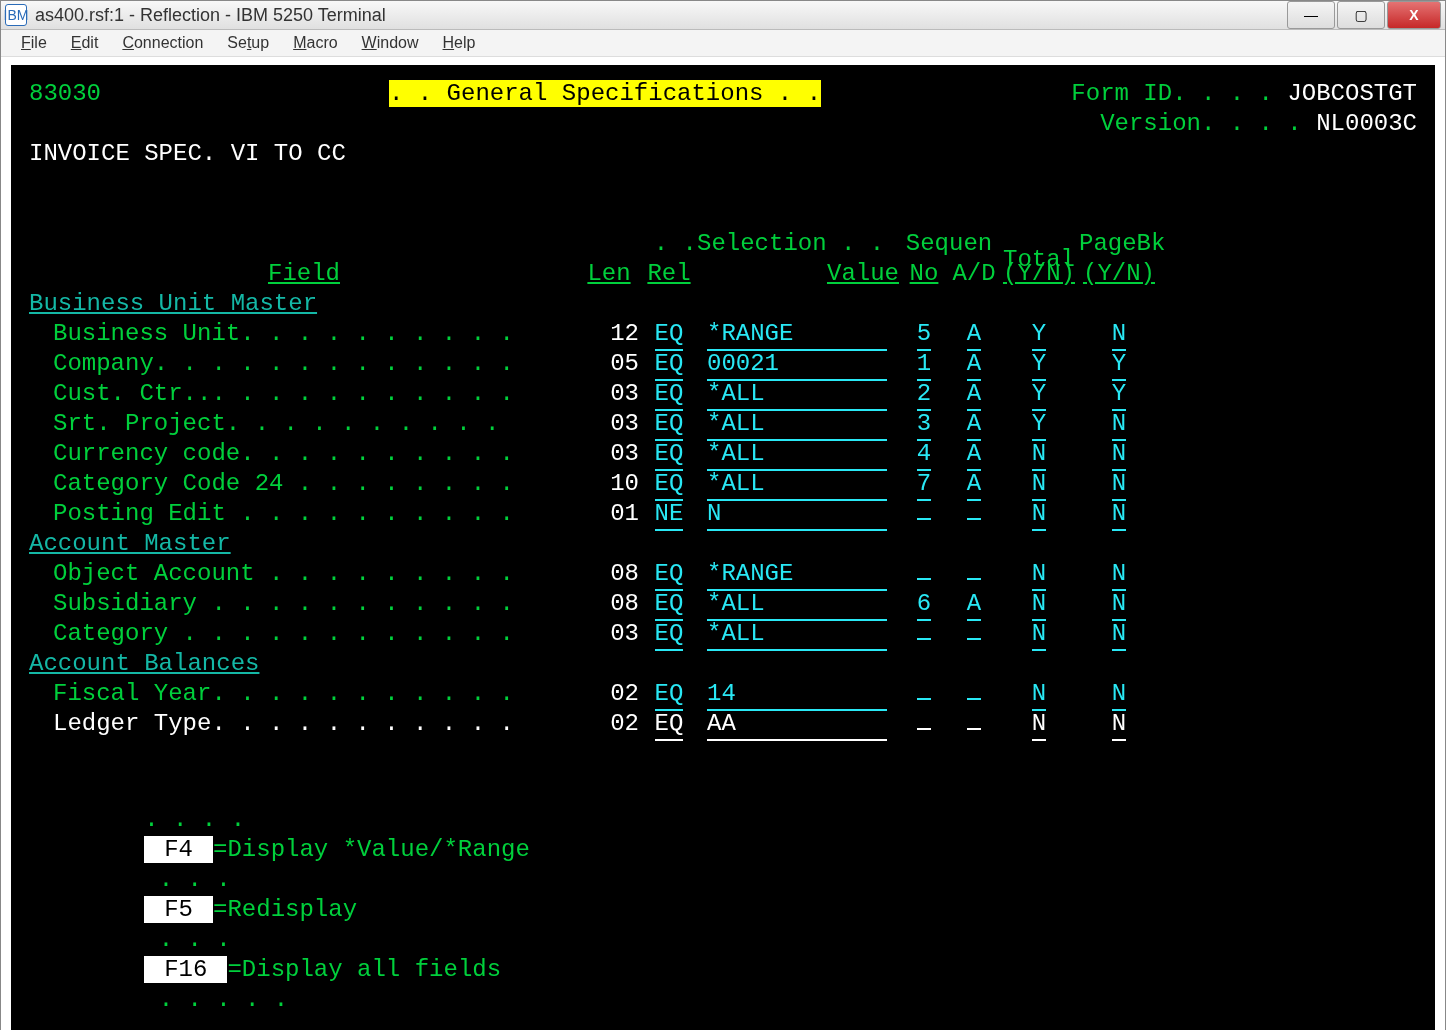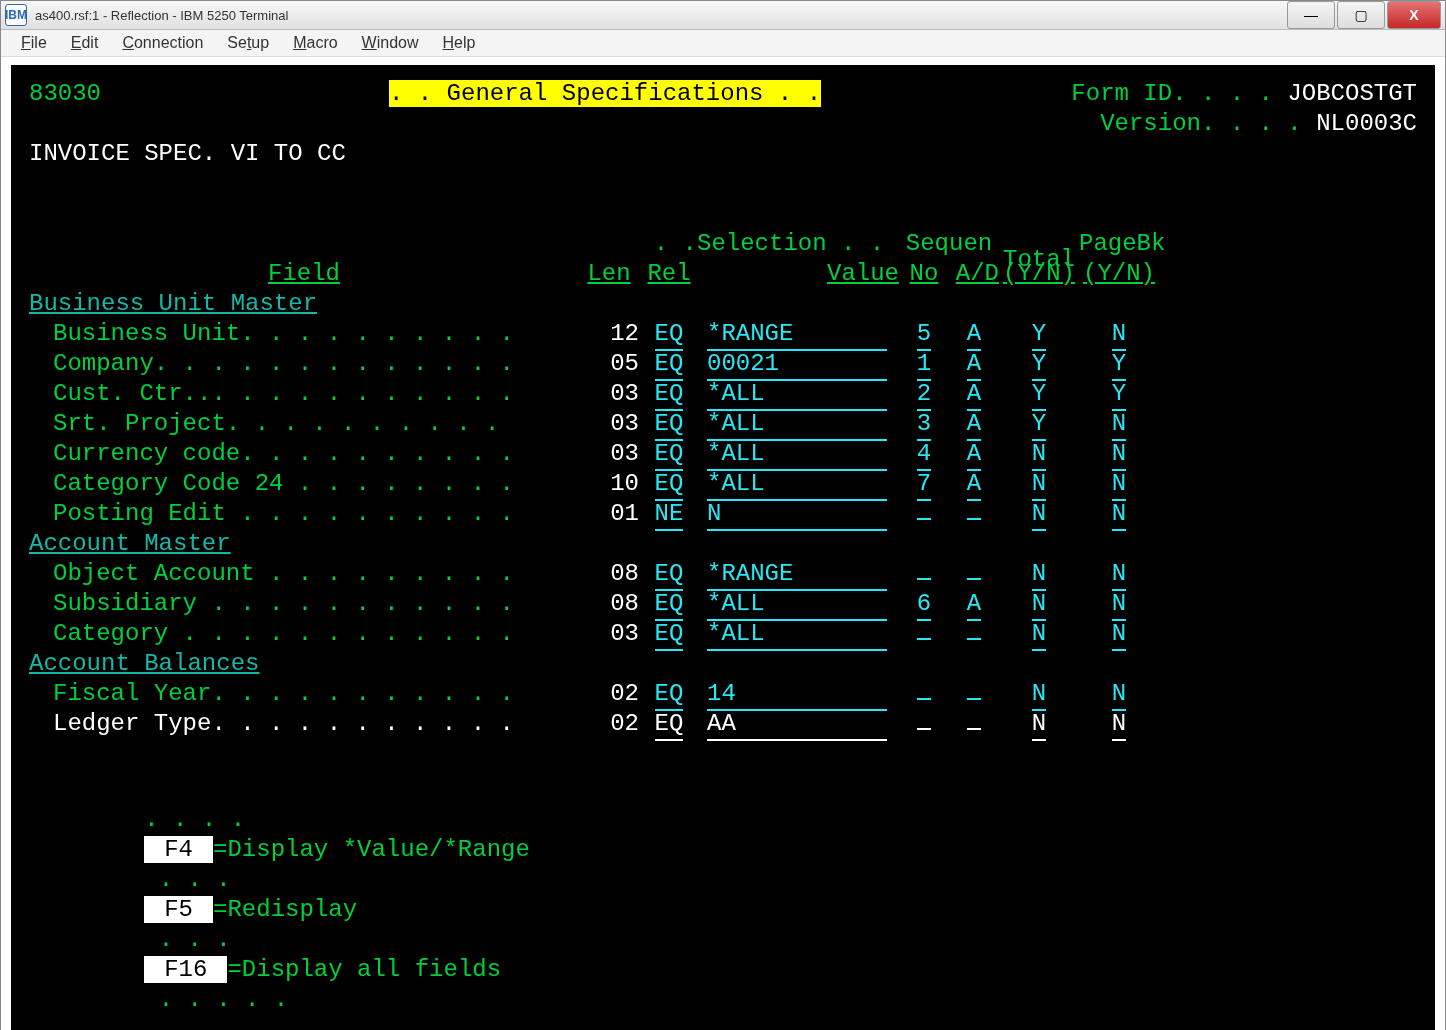--- a/index.html
+++ b/index.html
@@ -28,28 +28,28 @@
     }
     .titlebar .app-icon {
       width: 22px;
       height: 22px;
       background: #fff;
       border: 1px solid #2a6bb8;
       border-radius: 3px;
       display: flex;
       align-items: center;
       justify-content: center;
-      font-size: 12px;
+      font-size: 14px;
       color: #2a6bb8;
-      font-weight: bold;
+      font-weight: normal;
       margin-right: 8px;
     }
     .titlebar .title-text {
       flex: 1;
-      font-size: 13px;
+      font-size: 18px;
       color: #333;
     }
     .titlebar .win-buttons {
       display: flex;
       gap: 0;
     }
     .titlebar .win-btn {
       width: 48px;
       height: 28px;
       display: flex;
@@ -139,21 +139,21 @@
       display: flex;
       color: #00d03c;
       height: 30px;
       align-items: baseline;
     }
     .col-headers .h-field { width: 550px; text-align: center; text-decoration: underline; }
     .col-headers .h-len   { width: 60px; text-align: center; text-decoration: underline; }
     .col-headers .h-rel   { width: 60px; text-align: center; text-decoration: underline; }
     .col-headers .h-value { width: 200px; text-align: right; text-decoration: underline; padding-left:8px;}
     .col-headers .h-seq   { width: 50px; text-align: center; text-decoration: underline; }
-    .col-headers .h-ad    { width: 50px; text-align: right; text-decoration: underline; }
+    .col-headers .h-ad    { width: 50px; text-align: center; }
     .col-headers .h-tot   { width: 80px; text-align: center; text-decoration: underline; }
     .col-headers .h-pgb   { width: 80px; text-align: center; text-decoration: underline; }
     .pre-headers {
       display:flex;
       color:#00d03c;
       height:30px;
     }
     .pre-headers div:nth-child(1){width:610px;}
     .pre-headers div:nth-child(2){width:260px; text-align:center;}
     .pre-headers div:nth-child(3){width:100px; text-align:center;}

